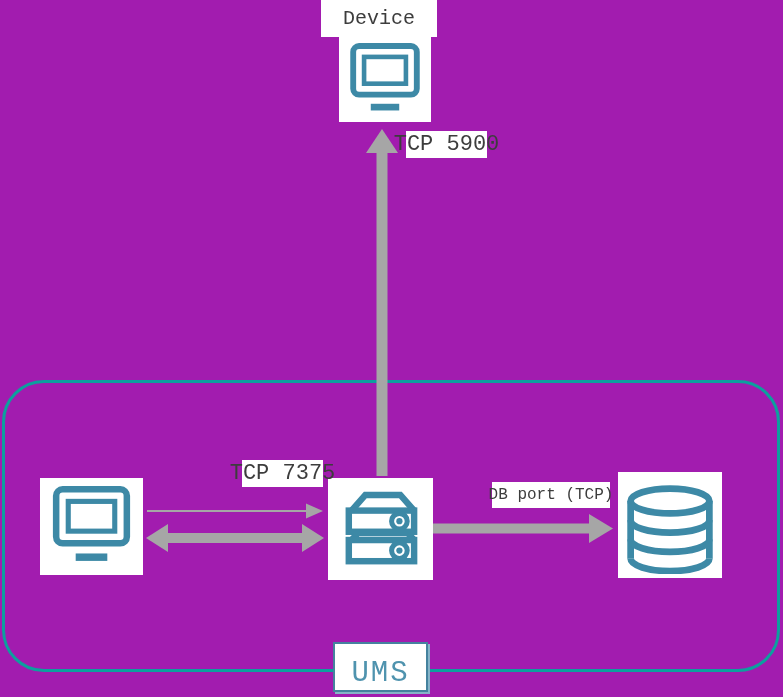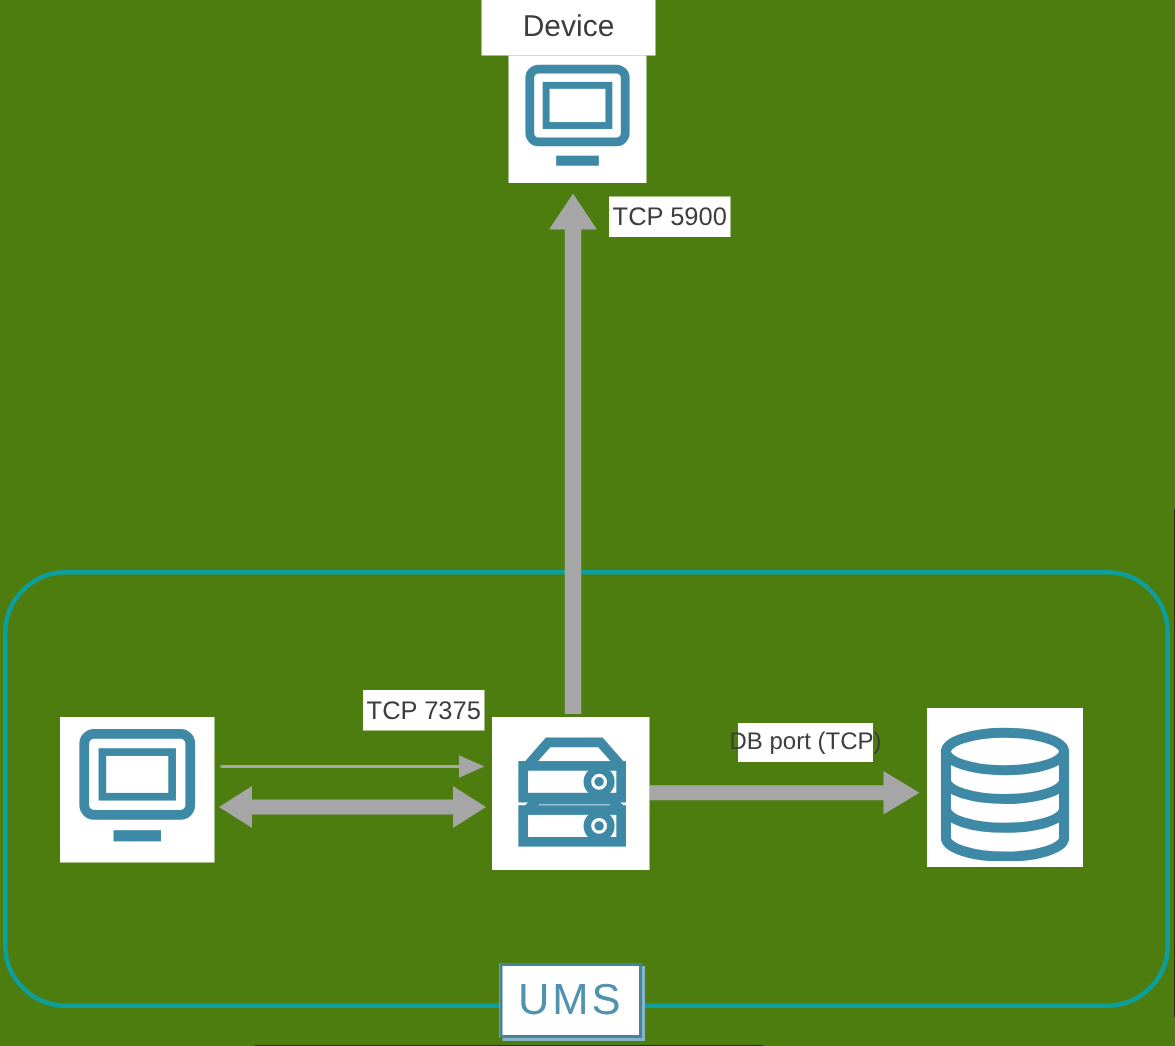--- a/index.html
+++ b/index.html
@@ -1,29 +1,29 @@
 <!DOCTYPE html>
 <html style="--icon_teal: #3d89a6; --boundary_teal: #0d9f9e; --arrow_gray: #a6a6a6; --label_text: #3d3d3d; --ums_text: #4f93ae; --ums_border: #45829e; --ums_shadow: #86b4c8; --node_background: #ffffff; --page_background: #000000;"><head>
 <meta charset="utf-8">
 <style>
   html,body{margin:0;padding:0;background:#000;}
   #canvas{
-    position:relative;width:783px;height:697px;background:#4d7c0f;overflow:hidden;
-    font-family:Liberation Sans, sans-serif;
+    position:relative;width:783px;height:697px;background:#a21caf;overflow:hidden;
+    font-family:Liberation Mono, monospace;
   }
   .abs{position:absolute;}
   .label-box{
     background:#fff;color:var(--label_text);text-align:center;
     display:flex;align-items:center;justify-content:center;
-    font-size:17px;white-space:nowrap;z-index:6;
+    font-size:22px;white-space:nowrap;z-index:6;
   }
   #device-label{left:321px;top:0;width:116px;height:37px;font-size:20px;}
   #tcp5900-label{left:406px;top:131px;width:81px;height:27px;}
   #tcp8443-label{left:242px;top:460px;width:81px;height:27px;}
-  #dbport-label{left:492px;top:482px;width:90px;height:26px;font-size:16px;}
+  #dbport-label{left:492px;top:482px;width:118px;height:26px;font-size:16px;}
 
   .icon-box{background:#fff;display:flex;align-items:center;justify-content:center;z-index:4;}
   #device-icon-box{left:339px;top:37px;width:92px;height:85px;}
   #console-icon-box{left:40px;top:478px;width:103px;height:97px;}
   #server-icon-box{left:328px;top:478px;width:105px;height:102px;}
   #db-icon-box{left:618px;top:472px;width:104px;height:106px;}
 
   #ums-boundary{
     left:2px;top:380px;width:778px;height:292px;box-sizing:border-box;
     border:3px solid var(--boundary_teal);border-radius:42px;z-index:1;background:transparent;
@@ -33,21 +33,21 @@
   .arrow-line{stroke:var(--arrow_gray);stroke-width:2;fill:none;}
 
   .icon-stroke{fill:none;stroke:var(--icon_teal);stroke-width:7;}
   .icon-stroke-thin{fill:none;stroke:var(--icon_teal);stroke-width:5.5;}
   .icon-fill{fill:var(--icon_teal);stroke:none;}
 
   #ums-label-box{
     left:333px;top:642px;width:95px;height:50px;box-sizing:border-box;
     background:#fff;border:2px solid var(--ums_border);
     box-shadow:2px 2px 0 var(--ums_shadow);
-    display:flex;align-items:center;justify-content:center;z-index:7;
+    display:flex;align-items:flex-end;justify-content:center;z-index:7;
   }
   #ums-label-text{
     color:var(--ums_text);font-size:29px;letter-spacing:2px;font-weight:400;
   }
 </style>
 </head>
 <body>
 
 <div id="canvas">
 

